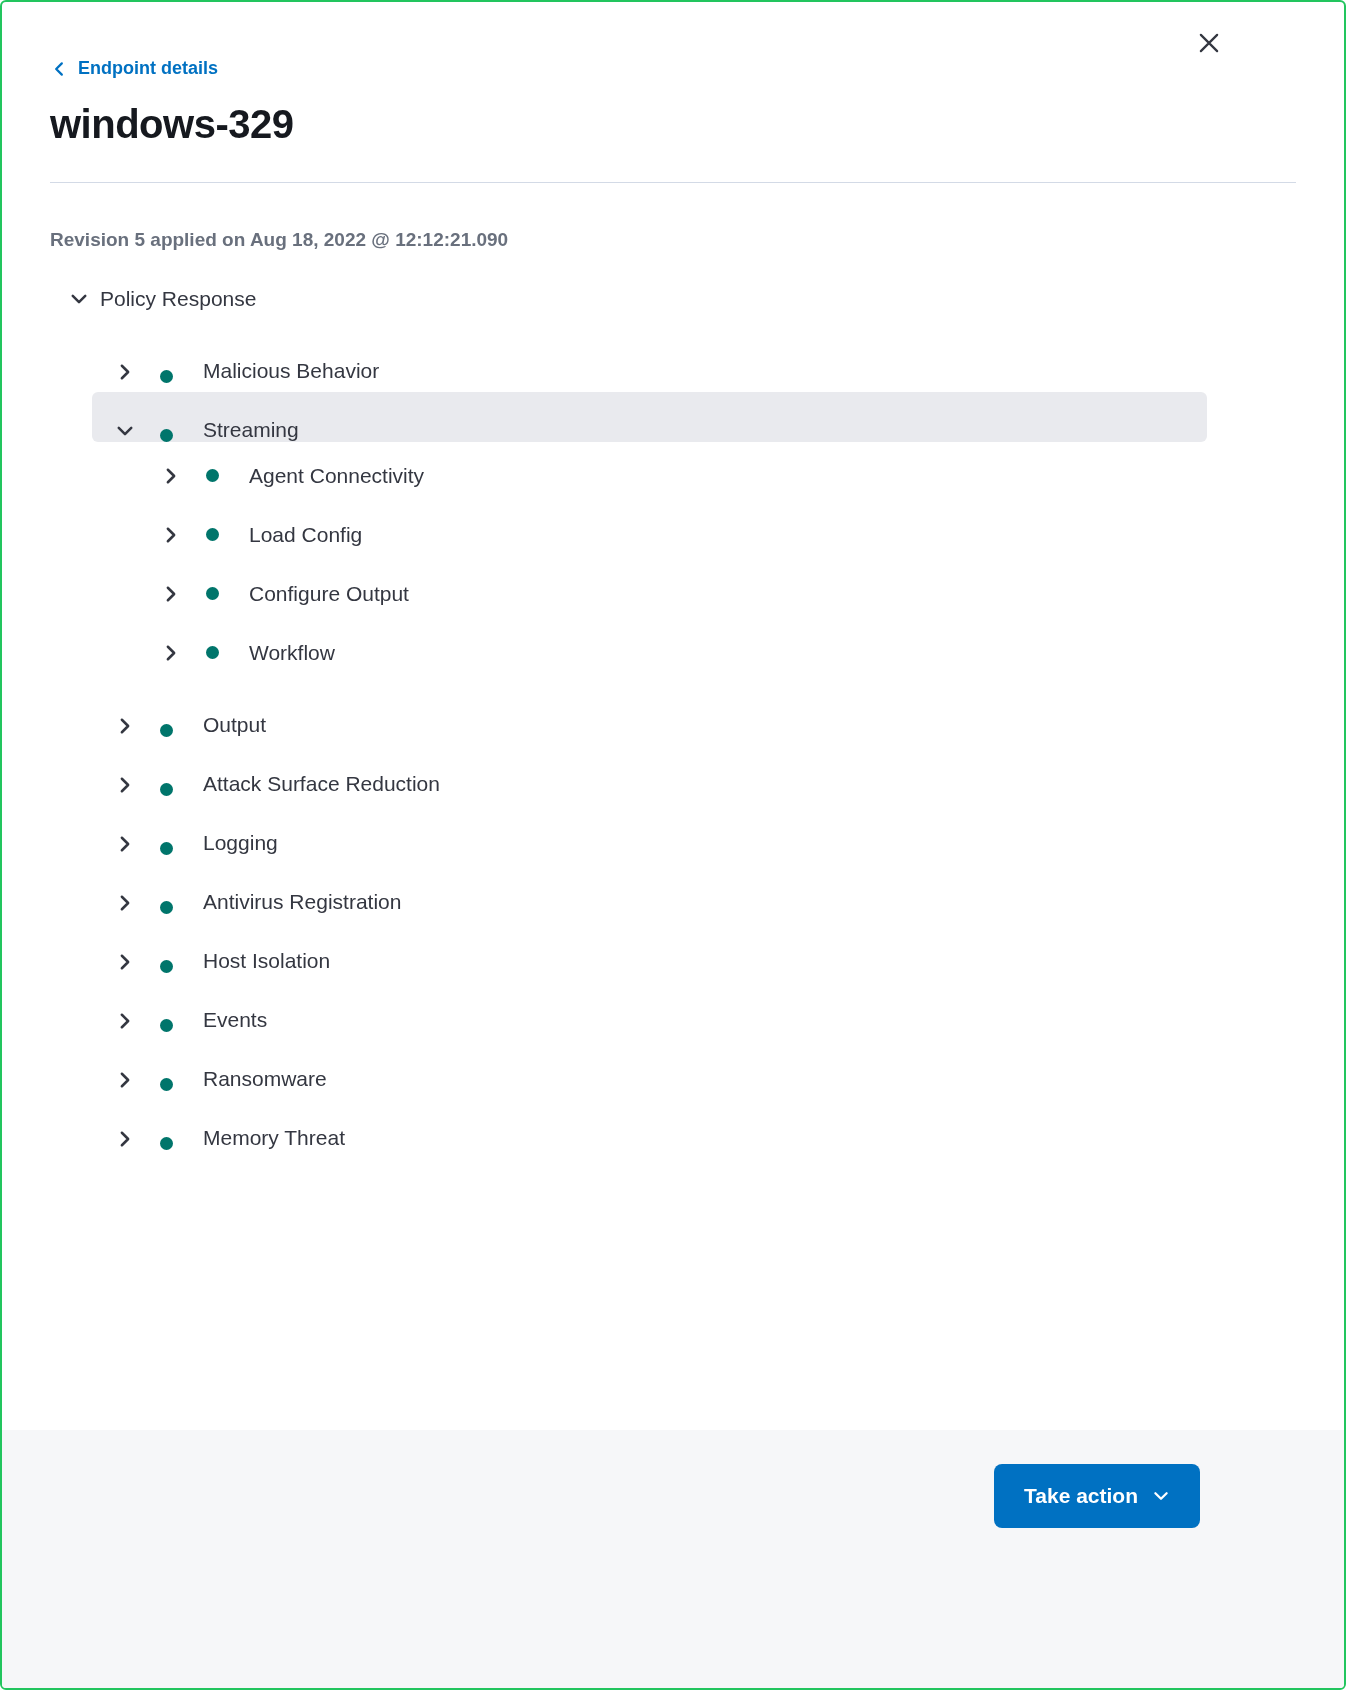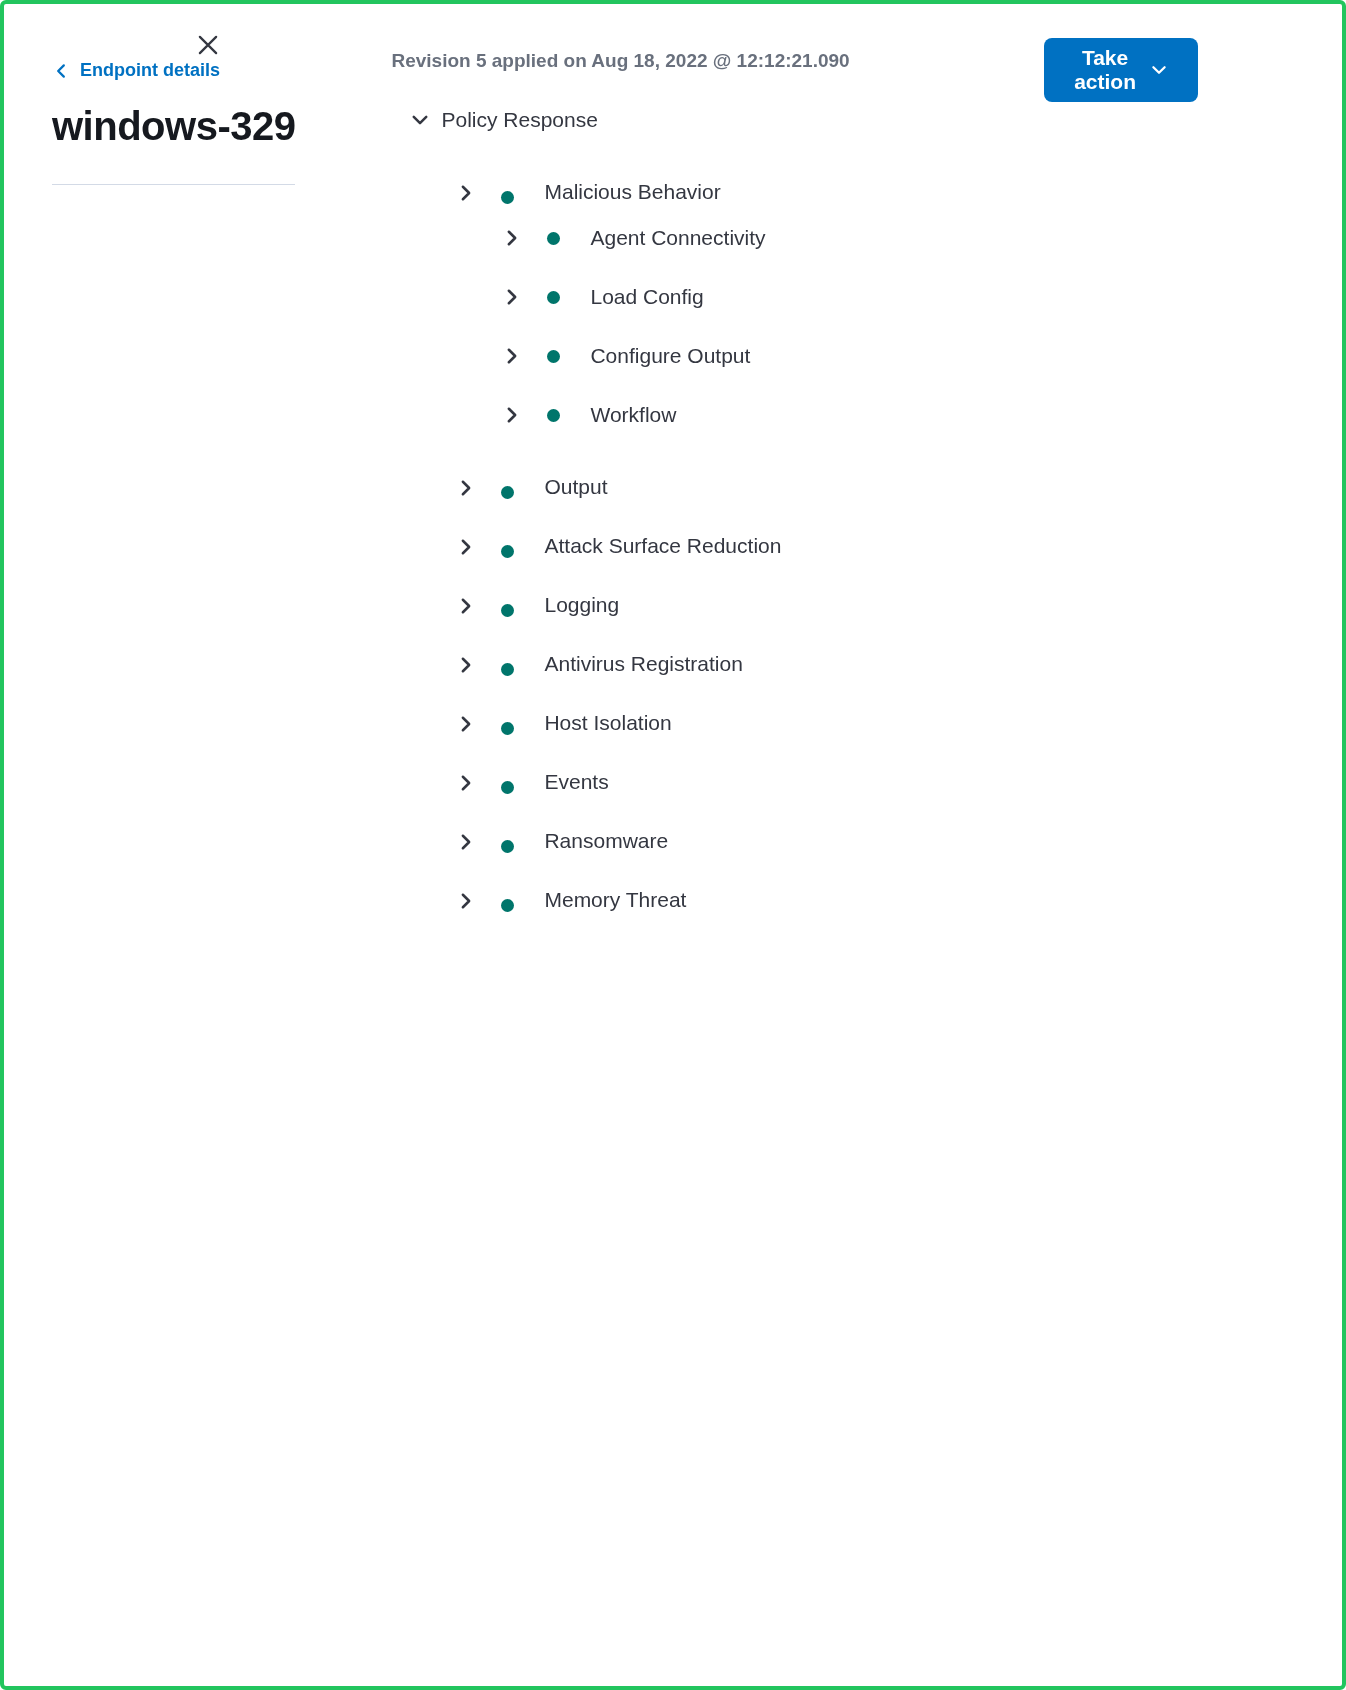--- a/index.html
+++ b/index.html
@@ -5,24 +5,24 @@
   * { margin:0; padding:0; box-sizing:border-box; }
   html, body { width:1346px; height:1690px; }
   body {
     font-family:"Liberation Sans","DejaVu Sans",sans-serif;
     background:#ffffff;
     color:#343741;
   }
   .flyout {
     position:relative;
     width:1346px; height:1690px;
-    border:4px solid #22c55e;
+    border:2px solid #22c55e;
     border-radius:6px;
     background:#ffffff;
-    display:flex; flex-direction:row;
+    display:flex; flex-direction:column;
     overflow:hidden;
   }
   
   .header { position:relative; padding:56px 48px 0; }
   .close-btn {
     position:absolute; top:26px; right:120px;
     width:30px; height:30px;
     background:none; border:none; cursor:pointer;
     color:#343741; display:flex; align-items:center; justify-content:center;
   }
@@ -124,20 +124,29 @@
       <div class="row row-l1">
         <span class="chev">
           <svg width="20" height="20" viewBox="0 0 16 16" fill="none">
             <path d="M5.5 3l5 5-5 5" stroke="currentColor" stroke-width="2" stroke-linecap="round" stroke-linejoin="round"></path>
           </svg>
         </span>
         <span class="dot"></span>
         <span class="lbl">Malicious Behavior</span>
       </div>
 
+      <div class="row row-l1 selected">
+        <span class="chev">
+          <svg width="20" height="20" viewBox="0 0 16 16" fill="none">
+            <path d="M3 5.5l5 5 5-5" stroke="currentColor" stroke-width="2" stroke-linecap="round" stroke-linejoin="round"></path>
+          </svg>
+        </span>
+        <span class="dot"></span>
+        <span class="lbl">Streaming</span>
+      </div>
 
       <div class="row row-l2">
         <span class="chev">
           <svg width="20" height="20" viewBox="0 0 16 16" fill="none">
             <path d="M5.5 3l5 5-5 5" stroke="currentColor" stroke-width="2" stroke-linecap="round" stroke-linejoin="round"></path>
           </svg>
         </span>
         <span class="dot"></span>
         <span class="lbl">Agent Connectivity</span>
       </div>

